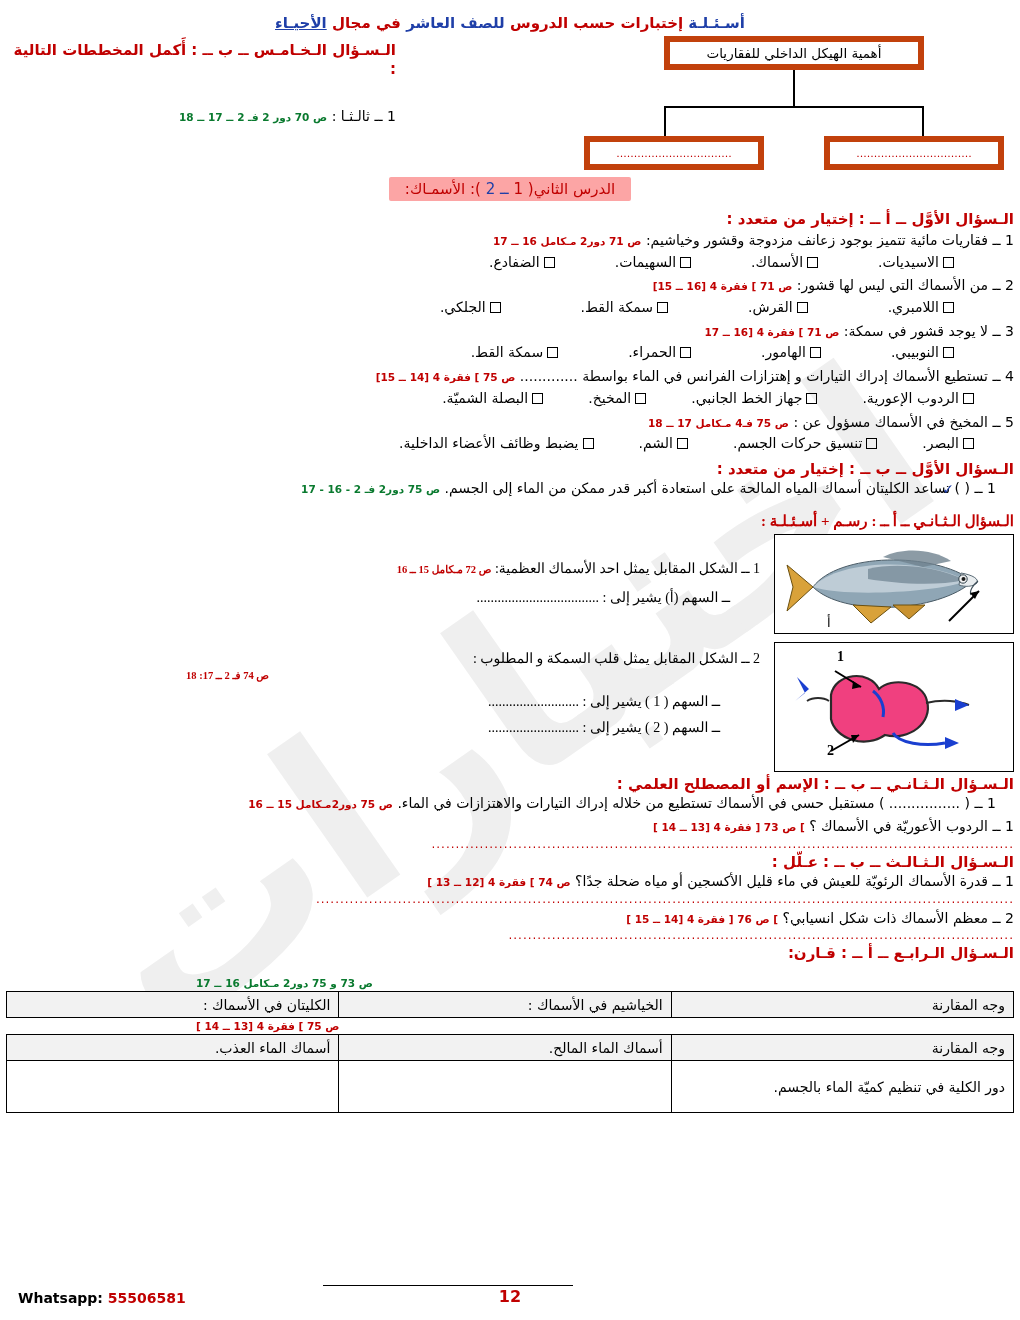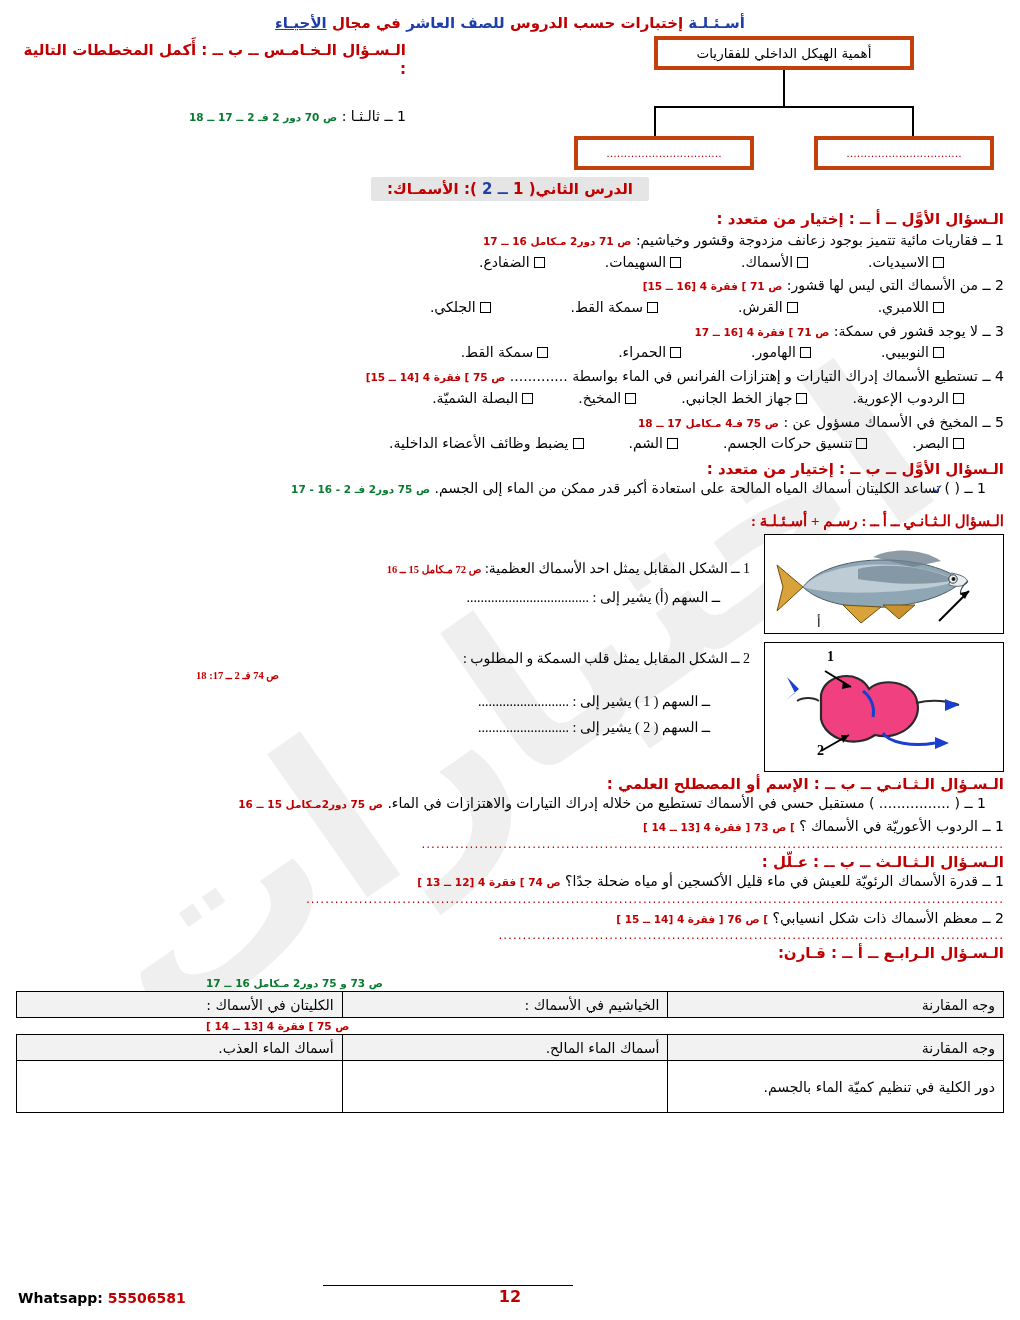--- a/index.html
+++ b/index.html
@@ -12,21 +12,21 @@
     overflow:hidden;
   }
   .watermark{
     position:absolute; top:300px; left:0; width:1020px; height:800px;
     font-family:"DejaVu Sans", sans-serif;
     font-size:230px; font-weight:bold; color:#efefef;
     transform:rotate(-35deg); transform-origin:center;
     display:flex; align-items:center; justify-content:center;
     letter-spacing:10px; z-index:0; pointer-events:none; white-space:nowrap;
   }
-  .page{ position:relative; z-index:1; padding:10px 16px; }
+  .page{ position:relative; z-index:1; padding:10px 6px; }
 
   .doc-title{
     text-align:center; font-weight:bold; font-size:15px;
     padding-top:4px; padding-bottom:2px;
   }
   .doc-title .m{ color:#c00000; }
   .doc-title .b{ color:#1f3fa8; }
 
   .hdr{ color:#c00000; font-weight:bold; font-size:15px; }
 
@@ -38,29 +38,29 @@
 
   .cb{
     display:inline-block; width:11px; height:11px;
     border:1px solid #000; margin-left:4px; vertical-align:-1px;
   }
   .opt{ display:inline-block; font-size:14px; }
 
   
   .diagram{ position:relative; height:135px; margin-top:2px; }
   .dbox{
-    position:absolute; border:4px solid #c2410c; background:#fff;
+    position:absolute; border:6px solid #c2410c; background:#fff;
     display:flex; align-items:center; justify-content:center;
     font-size:13.5px; text-align:center; padding:4px 6px;
   }
   .dline{ position:absolute; background:#000; }
 
   .lesson-title{
-    text-align:center; font-weight:bold; font-size:15px; color:#c00000;
-    background:#e5e5e5; display:inline-block; padding:3px 16px; border-radius:2px;
+    text-align:center; font-weight:normal; font-size:15px; color:#c00000;
+    background:#fca5a5; display:inline-block; padding:3px 16px; border-radius:2px;
   }
   .lesson-wrap{ text-align:center; margin:6px 0 8px; }
   .lesson-title .num{ color:#1f3fa8; }
 
   table.cmp{
     width:100%; border-collapse:collapse; margin-top:2px; direction:rtl;
   }
   table.cmp td{
     border:1px solid #000; height:26px; font-size:14px;
     padding:3px 8px; vertical-align:middle;

